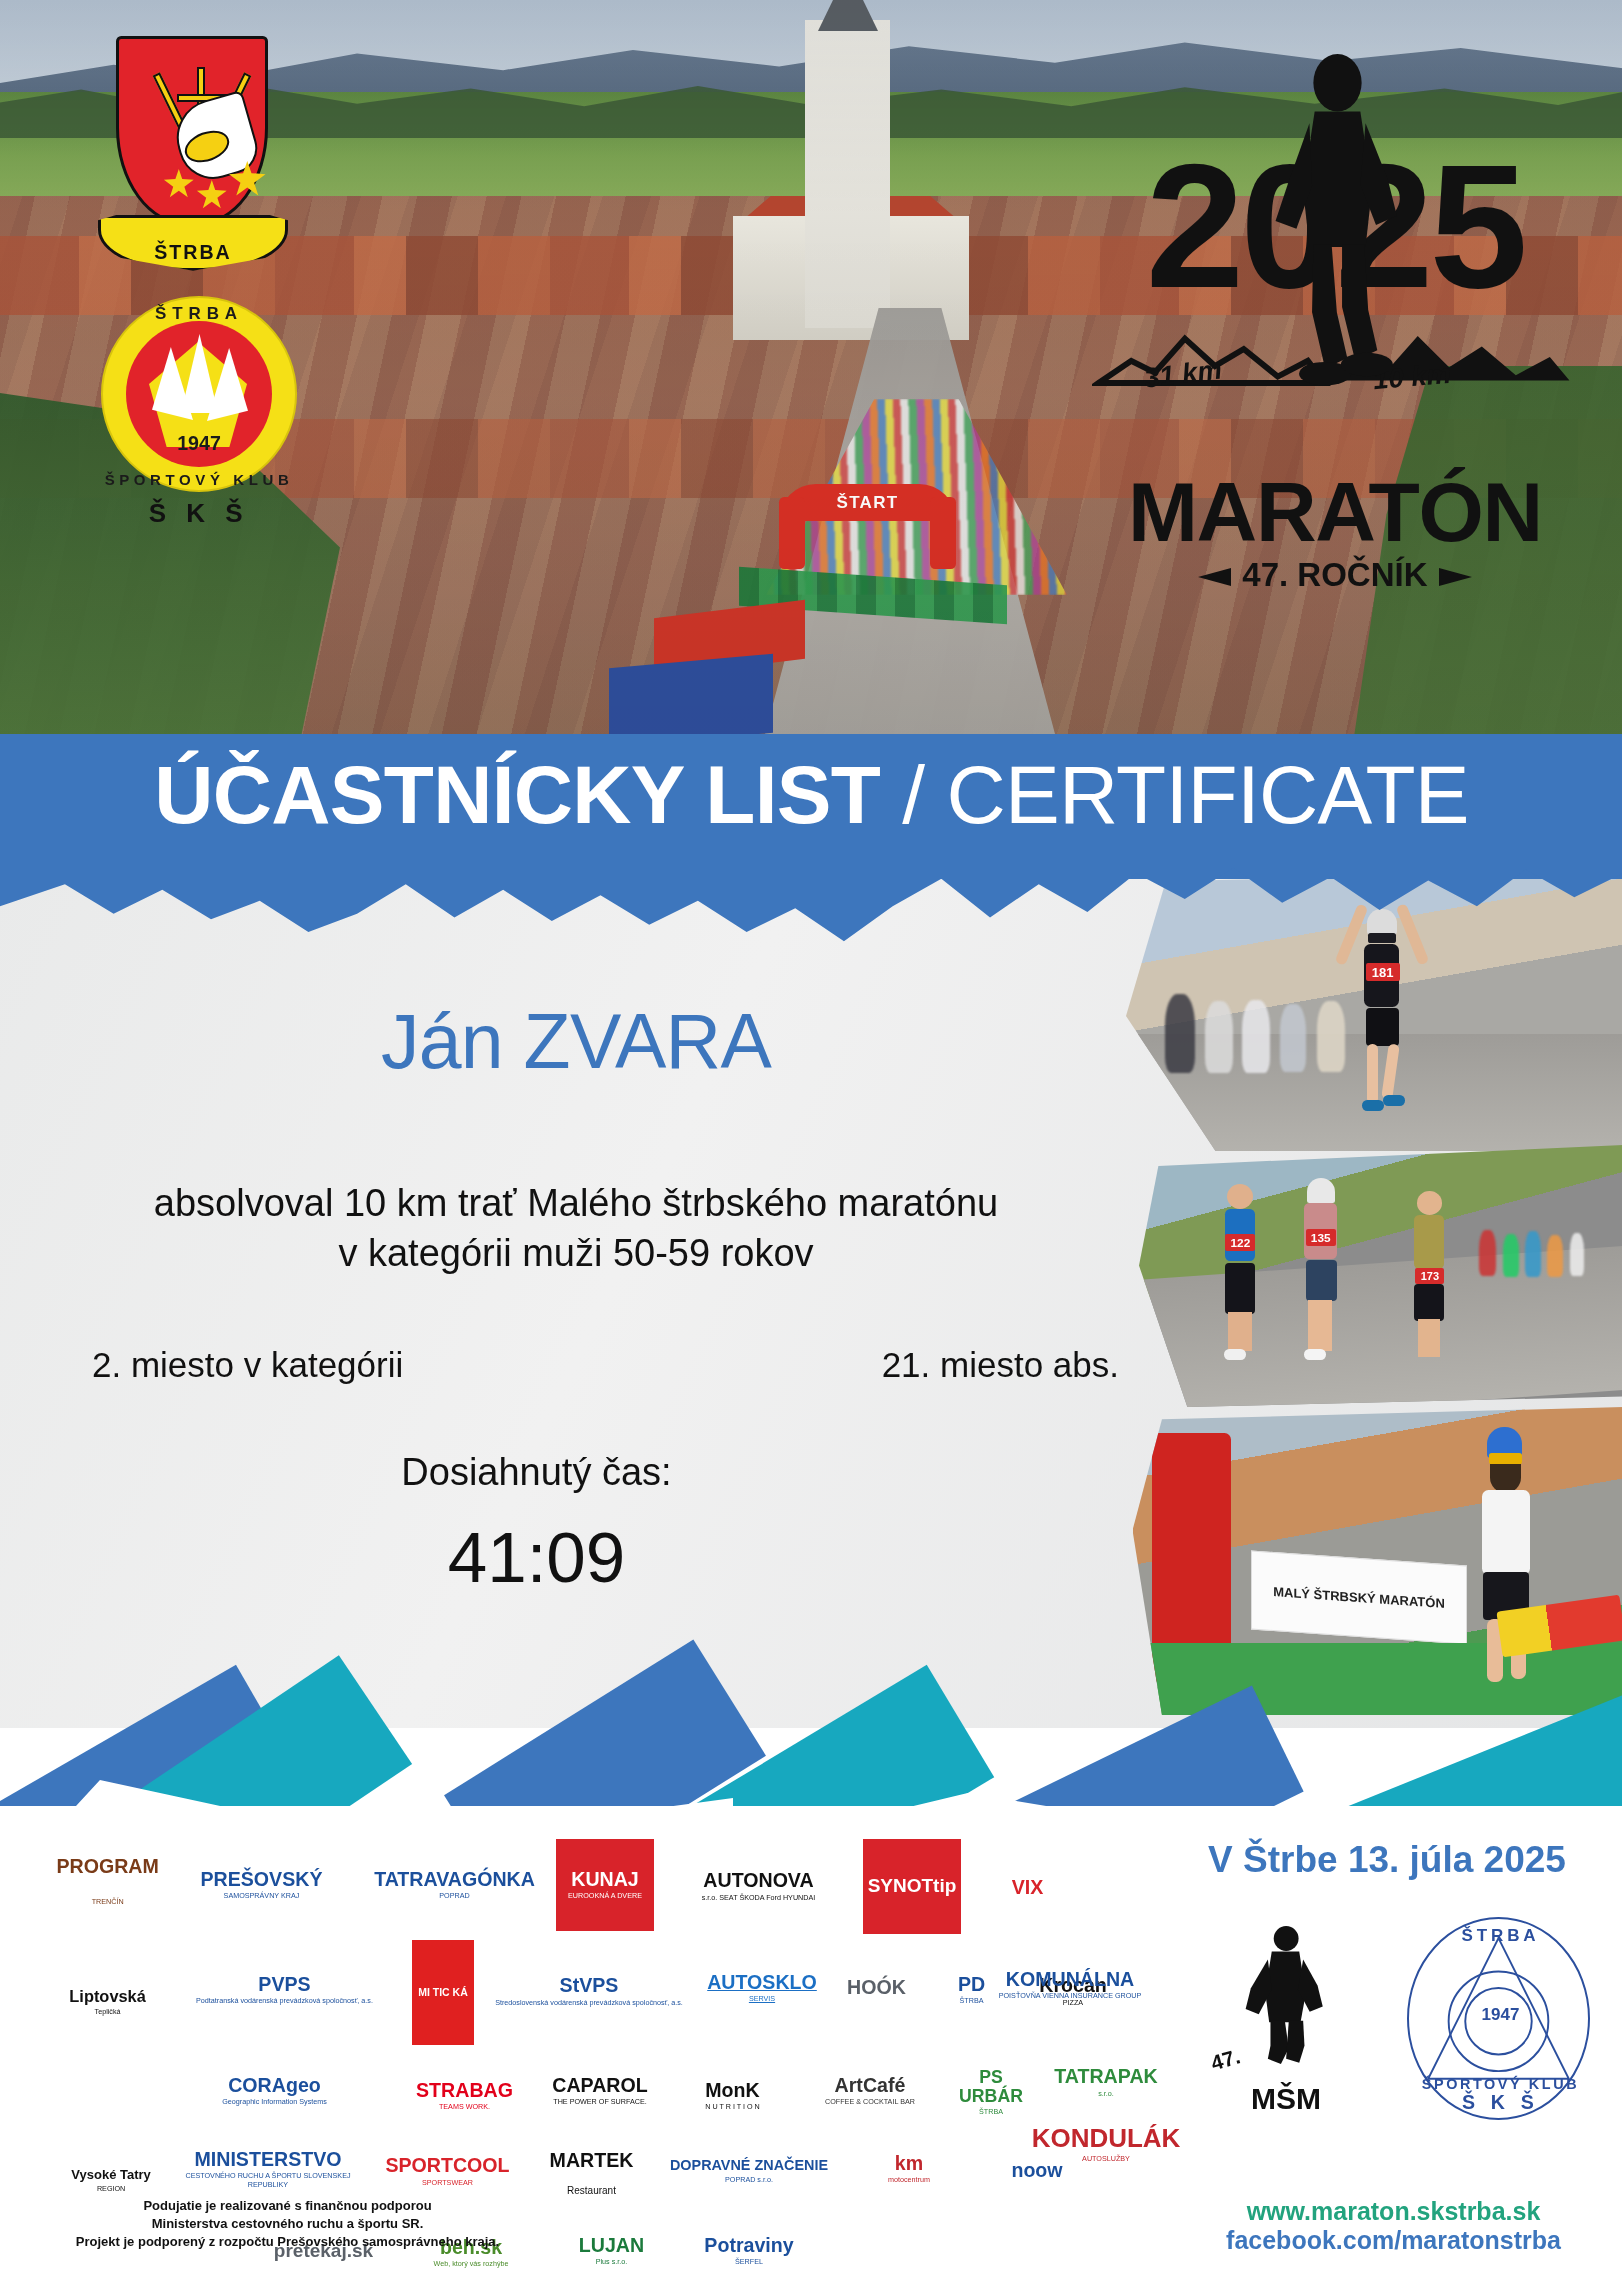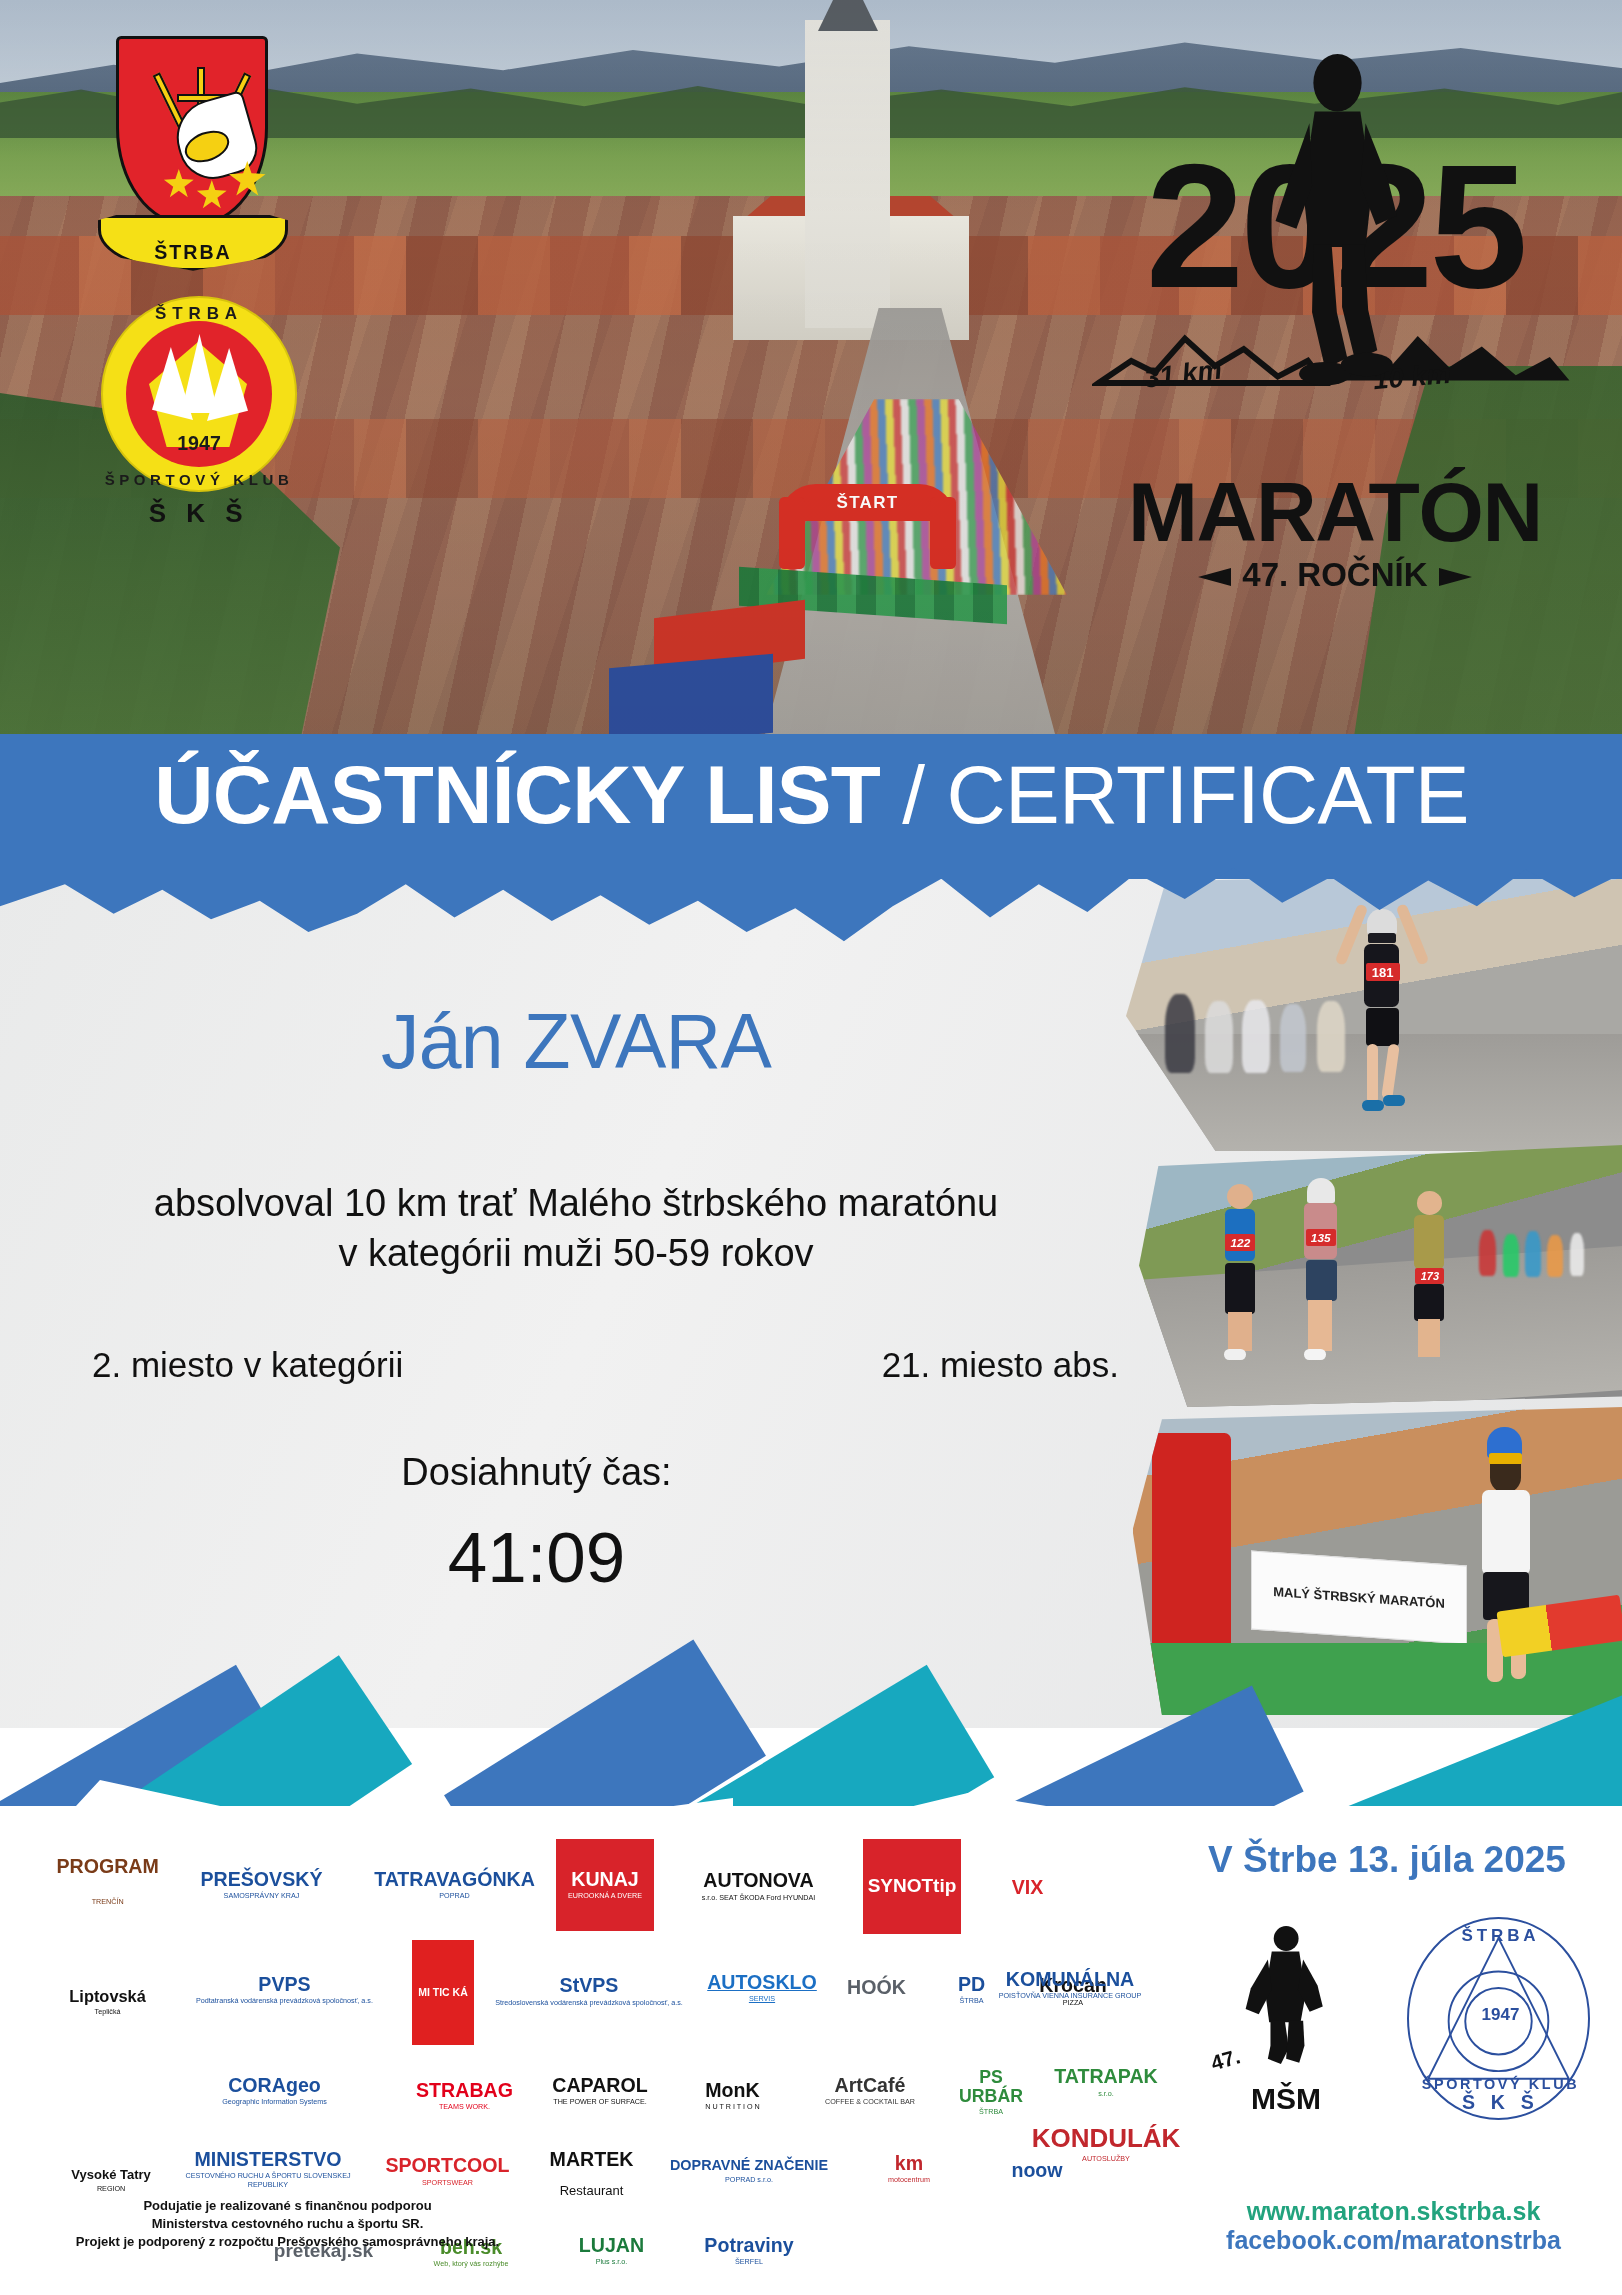--- a/index.html
+++ b/index.html
@@ -224,21 +224,21 @@
   }
 
   
   .collage { position:absolute; right:0; top:870px; width:497px; height:844px; z-index:4; }
   .ph { position:absolute; overflow:hidden; }
   .ph1 { left:0; top:0; width:497px; height:281px;
     clip-path: polygon(8% 4%, 100% 0%, 100% 100%, 18% 100%, 0% 52%);
     background: linear-gradient(170deg,#b8c8d8 0 26%, #cfc4b2 26% 44%, #a9a8a4 44% 100%); }
   .ph2 { left:13px; top:275px; width:484px; height:262px;
     clip-path: polygon(4% 8%, 100% 0%, 100% 96%, 10% 100%, 0% 46%);
-    background: linear-gradient(165deg,#9db7c4 0 22%, #7f9a55 22% 40%, #8c8c8c 40% 100%); font-style: italic; }
+    background: linear-gradient(165deg,#9db7c4 0 22%, #7f9a55 22% 40%, #8c8c8c 40% 100%); }
   .ph3 { left:6.5px; top:537px; width:491px; height:308px;
     clip-path: polygon(6% 4%, 100% 0%, 100% 100%, 6% 100%, 0% 40%);
     background: linear-gradient(170deg,#aebdc8 0 18%, #c98f5e 18% 40%, #9b9b96 40% 72%, #4e9a52 72% 100%); }
   .blurfig { position:absolute; border-radius:40% 40% 20% 20%; filter: blur(1.3px); opacity:.85; }
   .runnerfig { position:absolute; }
   .bib { position:absolute; background:#d62b2b; color:#fff; font-weight:bold;
     display:flex; align-items:center; justify-content:center; border-radius:2px; }
   .road { position:absolute; background:linear-gradient(#9e9c98,#b4b2ad); }
 
   
@@ -638,21 +638,21 @@
       </div>
       <div class="sp" style="left: 340px; top: 321px; width: 137px; height: 62px;">
         <div class="sp-txt" style="color: rgb(216, 35, 42);">
           <div style="font-size: 19.6px;">SPORTCOOL</div>
           <div style="font-size: 7.2px; font-weight: normal; margin-top: 2px; line-height: 1.25;">SPORTSWEAR</div>
         </div>
       </div>
       <div class="sp" style="left: 497px; top: 314px; width: 111px; height: 82px;">
         <div class="sp-txt" style="color: rgb(17, 17, 17);">
           <div style="font-size: 19.6px;">MARTEK</div>
-          <div style="font-size: 13px; font-weight: normal; margin-top: 14px; line-height: 1.25;">Restaurant</div>
+          <div style="font-size: 10px; font-weight: normal; margin-top: 14px; line-height: 1.25;">Restaurant</div>
         </div>
       </div>
       <div class="sp" style="left: 628px; top: 324px; width: 164px; height: 56px;">
         <div class="sp-txt" style="color: rgb(27, 79, 156);">
           <div style="font-size: 14.4px;">DOPRAVNÉ ZNAČENIE</div>
           <div style="font-size: 7.2px; font-weight: normal; margin-top: 2px; line-height: 1.25;">POPRAD s.r.o.</div>
         </div>
       </div>
       <div class="sp" style="left: 811px; top: 317px; width: 118px; height: 65px;">
         <div class="sp-txt" style="color: rgb(193, 39, 45);">

